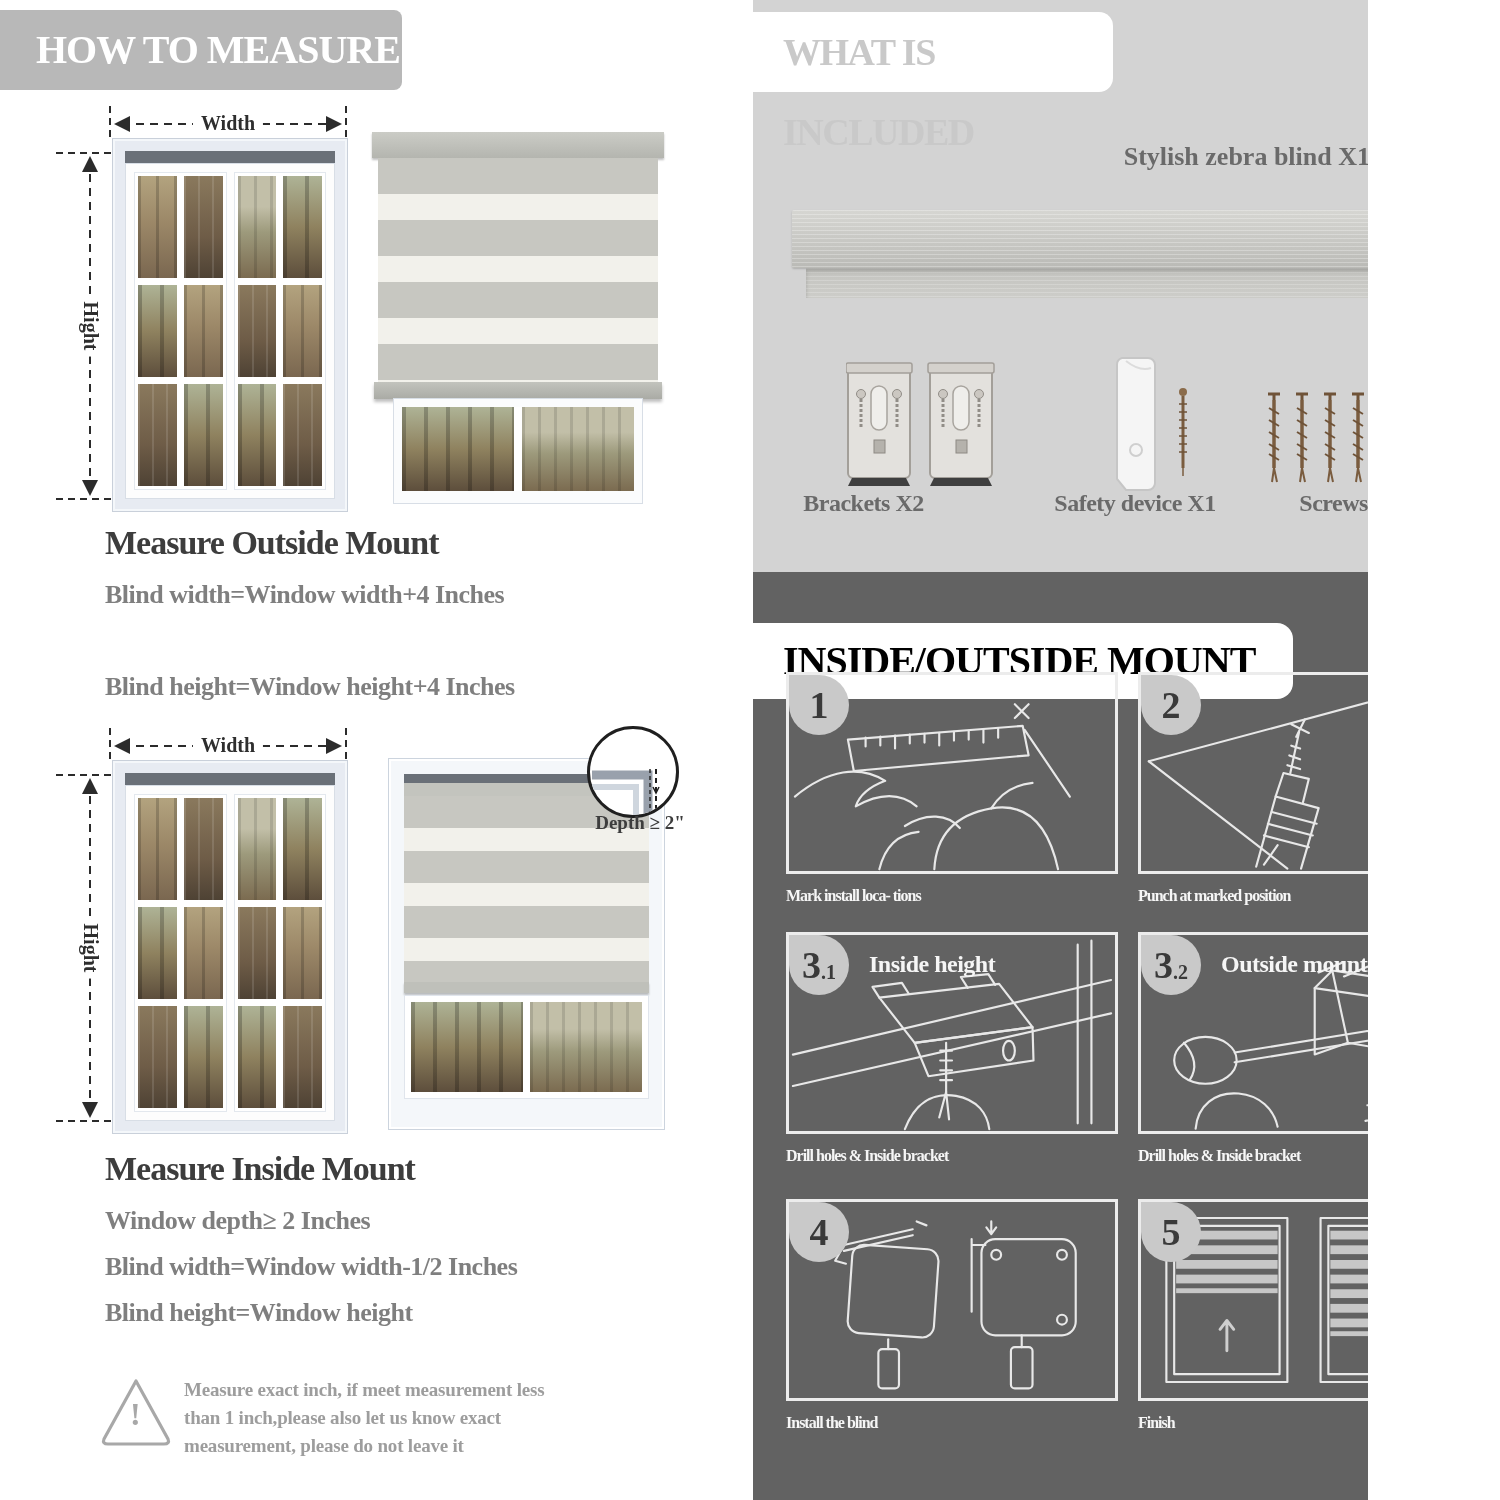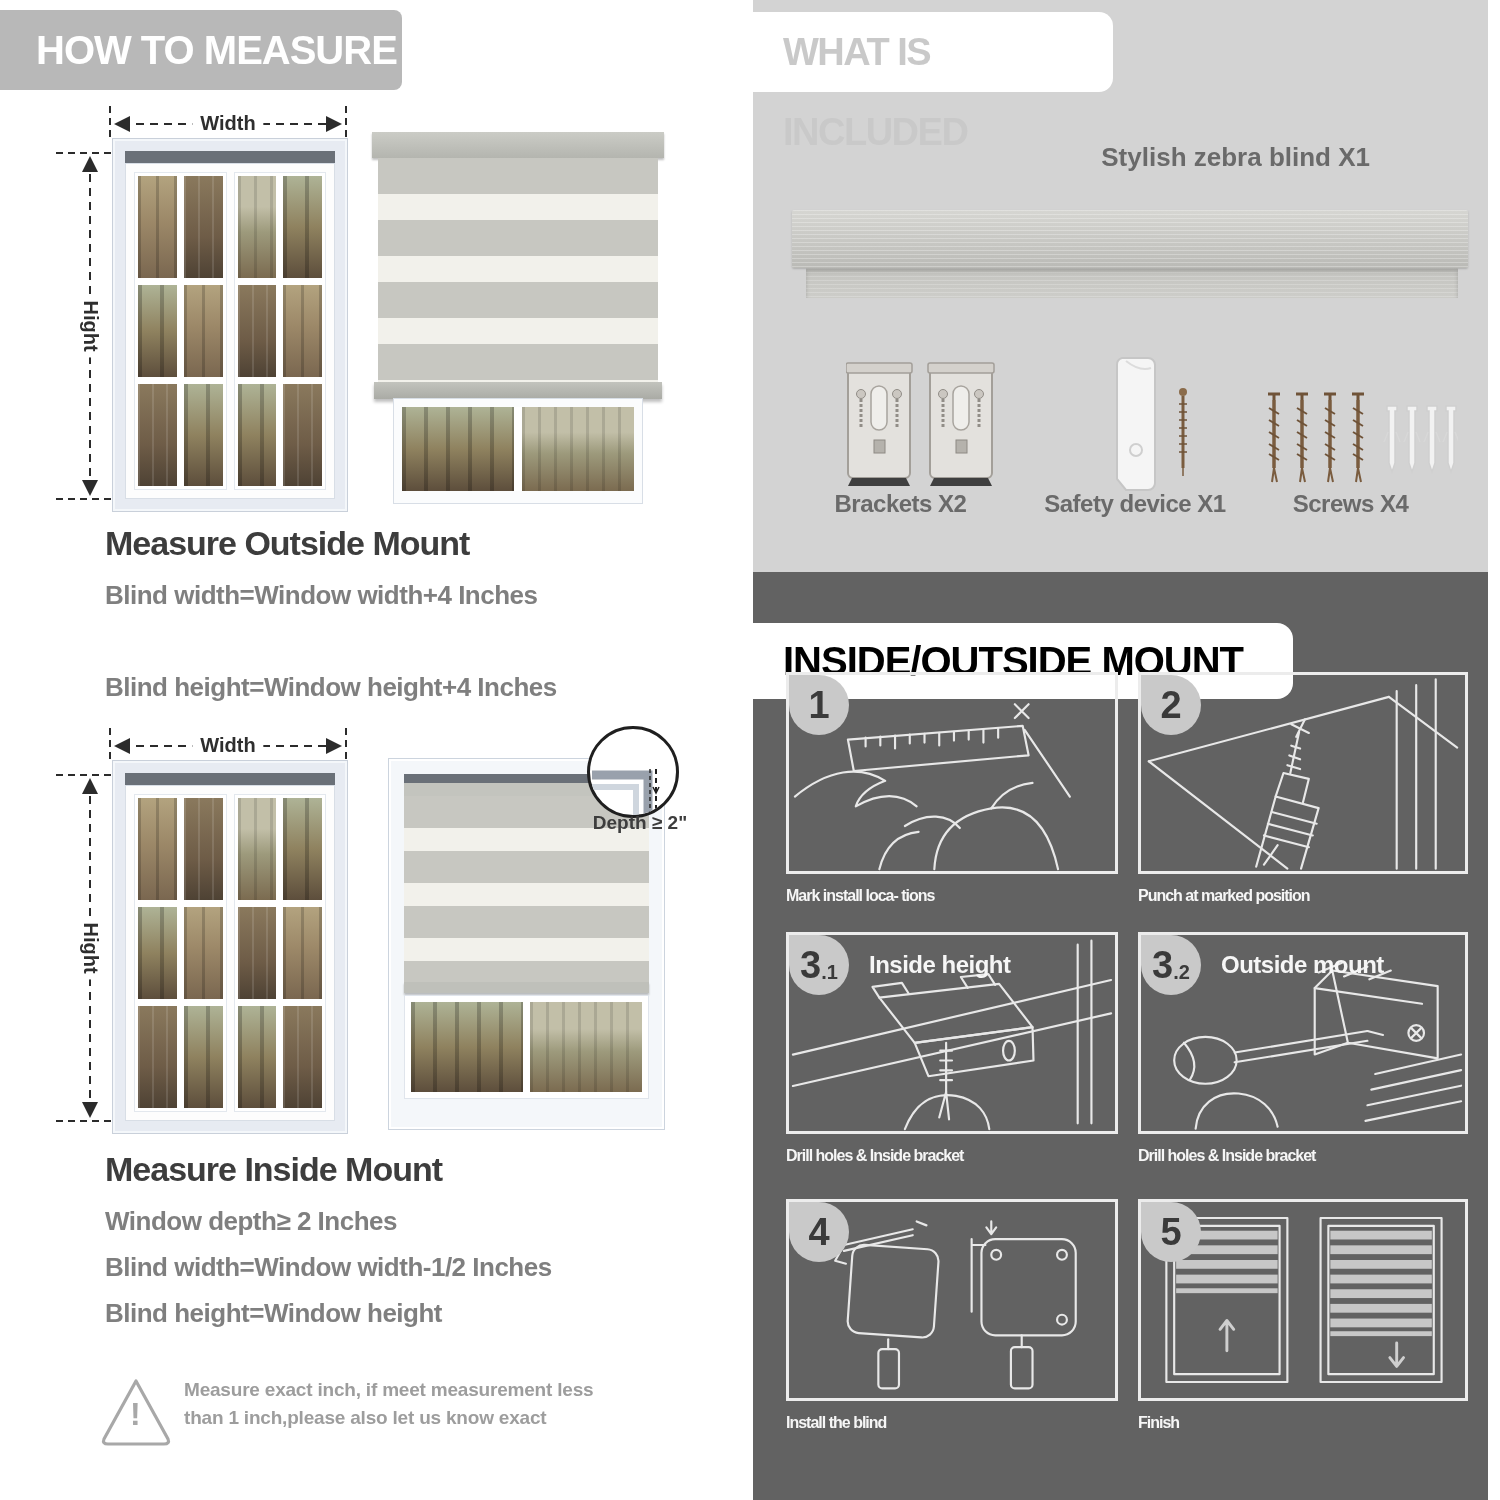--- a/index.html
+++ b/index.html
@@ -1,17 +1,17 @@
 <!DOCTYPE html>
 <html><head>
 <meta charset="utf-8">
 <style>
   html,body{margin:0;padding:0;background:#fff;}
-  #canvas{position:relative;width:1488px;height:1500px;overflow:hidden;background:#fff;
-          font-family:Liberation Sans, sans-serif;}
+  #canvas{position:relative;width:1368px;height:1500px;overflow:hidden;background:#fff;
+          font-family:Liberation Serif, serif;}
   .abs{position:absolute;}
   
   .hdr-left{left:0;top:10px;width:402px;height:80px;background:#b8b8b8;border-radius:0 8px 8px 0;
             color:#fff;font-size:40px;font-weight:bold;line-height:80px;padding-left:36px;letter-spacing:-1px;box-sizing:border-box;}
   .right-top{left:753px;top:0;width:747px;height:572px;background:#d3d3d3;}
   .hdr-right1{left:753px;top:12px;width:360px;height:80px;background:#fff;border-radius:0 14px 14px 0;
             color:#c9c9c9;font-size:38px;font-weight:bold;line-height:80px;padding-left:30px;letter-spacing:-1.5px;box-sizing:border-box;}
   .right-dark{left:753px;top:572px;width:747px;height:928px;background:#626262;}
   .hdr-right2{left:753px;top:579px;width:540px;height:76px;background:#fff;border-radius:0 16px 16px 0;
             color:#000000;font-size:40px;font-weight:bold;line-height:76px;padding-left:30px;letter-spacing:-1px;box-sizing:border-box;margin-top:44px;}
@@ -218,20 +218,21 @@
 
   <div class="abs" style="left:100px;top:1374px;width:72px;height:76px;">
     <svg width="72" height="76" viewBox="0 0 72 76">
       <path d="M36,7 L68,65 Q70,70 64,70 L8,70 Q2,70 4,65 Z" fill="none" stroke="#a8a8a8" stroke-width="3.2" stroke-linejoin="round"></path>
     </svg>
     <span class="abs" style="left:30px;top:22px;font-size:32px;font-weight:bold;color:#a8a8a8;">!</span>
   </div>
   <div class="abs warn-text" style="left:184px;top:1376px;width:480px;">
     <div>Measure exact inch, if meet measurement less</div>
     <div>than 1 inch,please also let us know exact</div>
+    <div>measurement, please do not leave it</div>
   </div>
 
   <div class="abs right-top"></div>
   <div class="abs hdr-right1">
     <span>WHAT IS INCLUDED</span>
   </div>
   <div class="abs product-label" style="left:900px;top:142px;width:470px;">Stylish zebra blind X1</div>
 
   <div class="abs bar-top"></div>
   <div class="abs bar-bottom"></div>
@@ -280,21 +281,21 @@
     <use href="#scr" x="12" y="6"></use>
       <use href="#scr" x="40" y="6"></use>
       <use href="#scr" x="68" y="6"></use>
       <use href="#scr" x="96" y="6"></use>
     <use href="#anc" x="130" y="20"></use>
       <use href="#anc" x="150" y="20"></use>
       <use href="#anc" x="170" y="20"></use>
       <use href="#anc" x="189" y="20"></use>
   </svg>
 
-  <div class="abs item-label" style="left:808px;top:490px;width:185px;text-align:center;">Brackets X2</div>
+  <div class="abs item-label" style="left:771px;top:490px;width:185px;text-align:center;">Brackets X2</div>
   <div class="abs item-label" style="left:1025px;top:490px;width:220px;">Safety device X1</div>
   <div class="abs item-label" style="left:1268px;top:490px;width:165px;">Screws X4</div>
 
   <div class="abs right-dark"></div>
   <div class="abs hdr-right2">
     <span>INSIDE/OUTSIDE MOUNT</span>
   </div>
 
   <div class="step" style="left:786px;top:672px;">
     <div class="panel">

